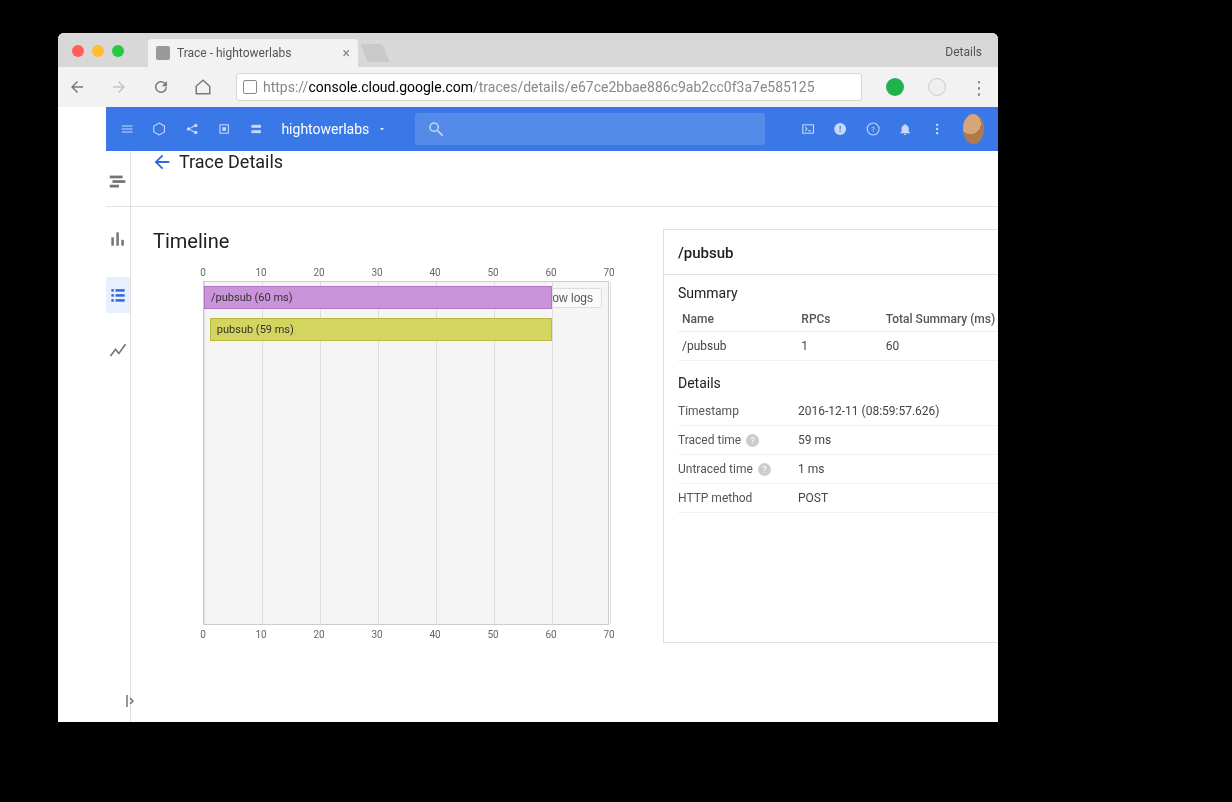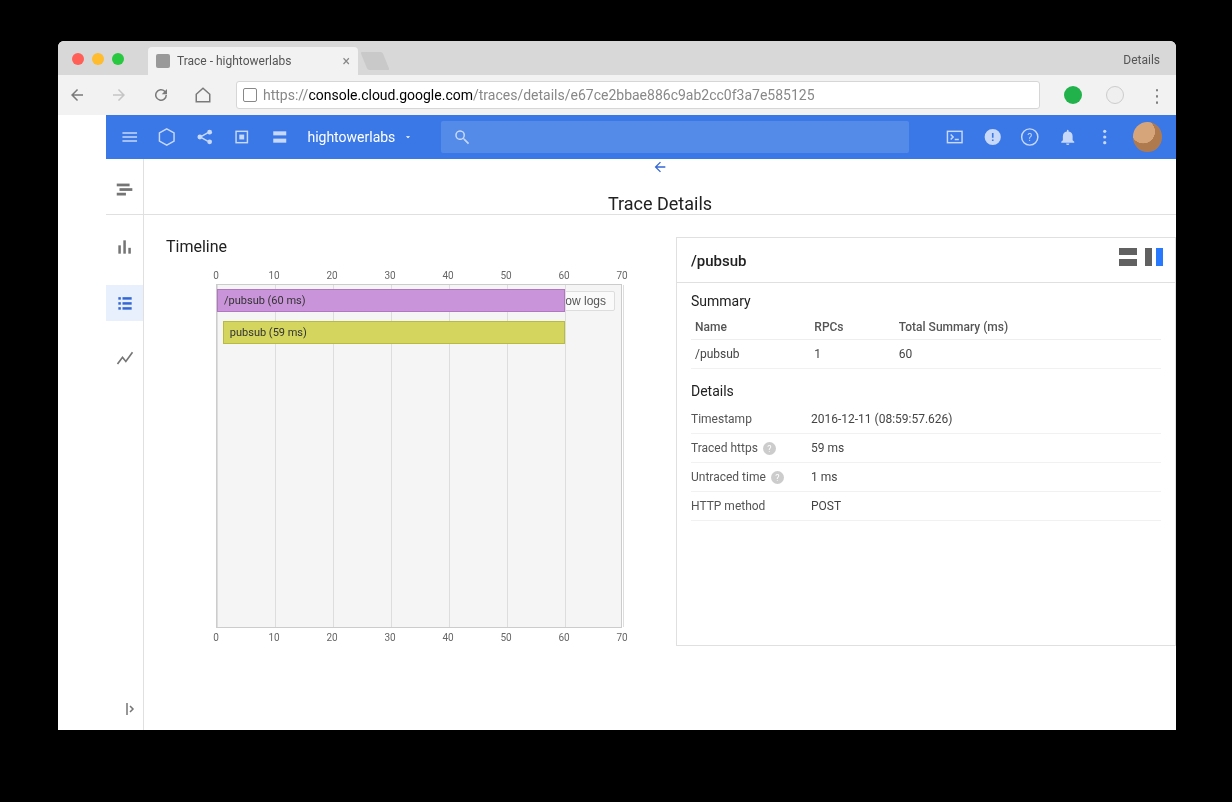--- a/index.html
+++ b/index.html
@@ -1,17 +1,17 @@
 <!DOCTYPE html>
 <html><head>
 <meta charset="utf-8">
 <style>
 * { box-sizing: border-box; margin: 0; padding: 0; }
 body { font-family: Roboto, Arial, sans-serif; background: #000; width: 1232px; height: 802px; overflow: hidden; font-size: 13px; color: #212121; }
-.browser-window { position: absolute; left: 58px; top: 41px; width: 1118px; height: 689px; background: #fff; border-radius: 6px 6px 0 0; box-shadow: 0 8px 30px rgba(0,0,0,.45); overflow: hidden; text-decoration: underline; }
+.browser-window { position: absolute; left: 58px; top: 33px; width: 940px; height: 689px; background: #fff; border-radius: 6px 6px 0 0; box-shadow: 0 8px 30px rgba(0,0,0,.45); overflow: hidden; text-decoration: underline; }
 .chrome-top { background: #d8d8d8; height: 74px; position: relative; }
 .traffic { position: absolute; left: 14px; top: 12px; display: flex; gap: 8px; }
 .traffic span { width: 12px; height: 12px; border-radius: 50%; display: block; }
 .t-close { background: #ff5f57; } .t-min { background: #febc2e; } .t-max { background: #28c840; }
 .tab { position: absolute; left: 90px; top: 6px; width: 210px; height: 28px; background: #f2f2f2; border-radius: 4px 4px 0 0; display: flex; align-items: center; padding: 0 8px; font-size: 12px; color: #555; }
 .favicon { width: 14px; height: 14px; background: #999; border-radius: 2px; margin-right: 7px; }
 .tab-x { margin-left: auto; color: #888; font-size: 14px; cursor: pointer; }
 .newtab { position: absolute; left: 306px; top: 11px; width: 22px; height: 18px; background: #c9c9c9; transform: skewX(22deg); border-radius: 2px; }
 .account-name { position: absolute; right: 16px; top: 12px; font-size: 12px; color: #555; }
 .addr-row { position: absolute; left: 0; top: 34px; width: 100%; height: 40px; background: #f2f2f2; display: flex; align-items: center; padding: 0 10px; gap: 24px; }
@@ -36,26 +36,26 @@
 
 .main-wrap { display: flex; height: 571px; }
 .side-nav { width: 58px; border-right: 1px solid #e0e0e0; display: flex; flex-direction: column; align-items: center; padding-top: 18px; gap: 26px; position: relative; }
 .side-ico { width: 24px; height: 24px; display: flex; align-items: center; justify-content: center; fill: #757575; cursor: pointer; }
 .side-ico.product { height: 38px; border-bottom: 1px solid #e0e0e0; width: 100%; padding-bottom: 12px; margin-bottom: -6px; }
 .side-ico.active { background: #e8f0fe; width: 100%; height: 36px; }
 .side-ico.active svg { fill: #3367d6; }
 .expand-ico { position: absolute; bottom: 12px; left: 18px; fill: #757575; cursor: pointer; }
 
 .content { flex: 1; display: flex; flex-direction: column; }
-.hdr { border-bottom: 1px solid #e0e0e0; height: 56px; display: flex; align-items: center; padding: 0 20px; gap: 18px; flex-direction: column; }
+.hdr { border-bottom: 1px solid #e0e0e0; height: 56px; display: flex; align-items: flex-start; padding: 0 20px; gap: 6px; }
 .back-arrow { fill: #3367d6; cursor: pointer; }
 .hdr-title { font-size: 18px; color: #212121; font-weight: 400; }
 .body { display: flex; padding: 22px 0 0 22px; gap: 40px; }
 .left-col { width: 470px; }
-.section-title { font-size: 16px; color: #212121; margin-bottom: 14px; }
+.section-title { font-size: 20px; color: #212121; margin-bottom: 14px; }
 
 .chart-box { position: relative; margin-left: 50px; }
 .axis-top { position: relative; height: 14px; font-size: 10px; color: #666; }
 .axis-top span { position: absolute; transform: translateX(-50%); }
 .plot { position: relative; width: 406px; height: 344px; border: 1px solid #ccc; background: #f5f5f5; }
 .grid-v { position: absolute; top: 0; bottom: 0; width: 1px; background: #ddd; }
 .span-bar { position: absolute; height: 23px; display: flex; align-items: center; font-size: 11px; padding-left: 6px; color: #333; white-space: nowrap; }
 .bar1 { background: #c994d9; border: 1px solid #b175c3; }
 .bar2 { background: #d3d55e; border: 1px solid #b9bb3f; }
 .btn-showlogs { position: absolute; right: 6px; top: 6px; font-size: 12px; color: #555; border: 1px solid #ddd; border-radius: 2px; padding: 2px 8px; background: #fafafa; cursor: pointer; }
@@ -290,21 +290,21 @@
               <div class="det-sub">Details</div>
               <div id="det-rows">
                   <div class="kv">
                     <div class="k">
                       <span>Timestamp</span>
                     </div>
                     <div class="v">2016-12-11 (08:59:57.626)</div>
                   </div>
                   <div class="kv">
                     <div class="k">
-                      <span>Traced https</span>
+                      <span>Traced time</span>
                       <span class="help-dot">?</span>
                     </div>
                     <div class="v">59 ms</div>
                   </div>
                   <div class="kv">
                     <div class="k">
                       <span>Untraced time</span>
                       <span class="help-dot">?</span>
                     </div>
                     <div class="v">1 ms</div>

